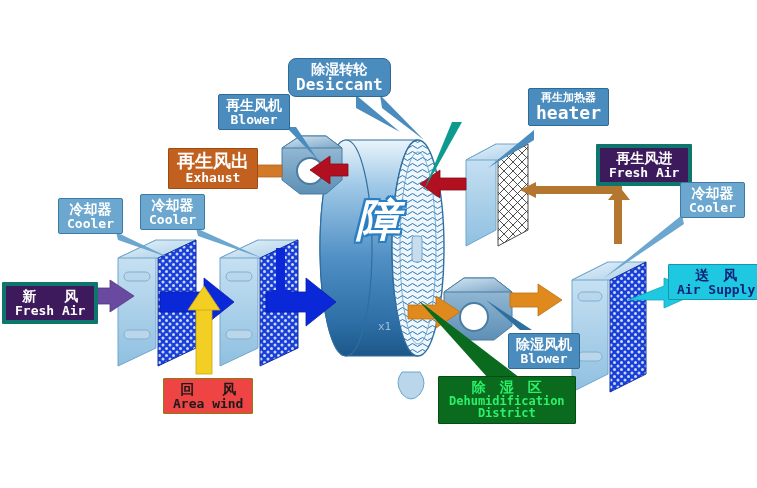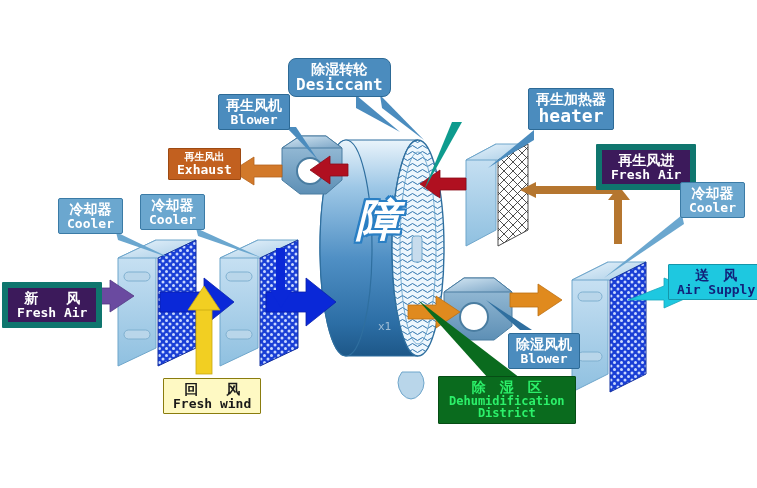--- a/index.html
+++ b/index.html
@@ -54,25 +54,25 @@
     border: 1px solid #0a776c;
     color: #ffffff;
   }
   .lab-orange {
     background: #c2601f;
     border: 1px solid #9d4a13;
     color: #ffffff;
   }
   .lab-purple {
     background: #3c1a5b;
-    border: 6px solid #0f766e;
+    border: 4px solid #0f766e;
     color: #ffffff;
   }
   .lab-yellow {
-    background: #fef9c3;
+    background: #ef4444;
     border: 1px solid #8a7c0e;
     color: #1a1a1a;
   }
   .lab-green {
     background: #0a6b1e;
     border: 1px solid #064d15;
     color: #2cf06a;
   }
   .lab-cyan {
     background: #1ec8e0;
@@ -297,27 +297,27 @@
     <span class="cn" style="font-size:14px;">除湿转轮</span>
     <span class="en" style="font-size:16px;">Desiccant</span>
   </div>
 
   <div class="label lab-blue" style="left:218px; top:88px; padding:3px 7px; border-radius:2px;margin-top:6px;">
     <span class="cn" style="font-size:14px;">再生风机</span>
     <span class="en" style="font-size:13px;">Blower</span>
   </div>
 
   <div class="label lab-orange" style="left:168px; top:148px; padding:3px 8px; border-radius:1px;">
-    <span class="cn" style="font-size:10px;">再生风出</span>
+    <span class="cn" style="font-size:18px;">再生风出</span>
     <span class="en" style="font-size:13px;">Exhaust</span>
   </div>
 
 
   <div class="label lab-blue" style="left:528px; top:88px; padding:3px 7px; border-radius:2px;">
-    <span class="cn" style="font-size:14px;">再生加热器</span>
+    <span class="cn" style="font-size:11px;">再生加热器</span>
     <span class="en" style="font-size:18px;">heater</span>
   </div>
 
   <div class="label lab-purple" style="left:596px; top:144px; padding:3px 9px; border-radius:1px;">
     <span class="cn" style="font-size:14px;">再生风进</span>
     <span class="en" style="font-size:13px;">Fresh Air</span>
   </div>
 
   <div class="label lab-blue-lite" style="left:680px; top:182px; padding:3px 8px; border-radius:2px;">
     <span class="cn" style="font-size:14px;">冷却器</span>
@@ -334,21 +334,21 @@
     <span class="en" style="font-size:13px;">Cooler</span>
   </div>
 
   <div class="label lab-purple" style="left:2px; top:282px; padding:3px 9px; border-radius:1px;">
     <span class="cn" style="font-size:14px;">新　　风</span>
     <span class="en" style="font-size:13px;">Fresh Air</span>
   </div>
 
   <div class="label lab-yellow" style="left:163px; top:378px; padding:3px 9px; border-radius:1px;">
     <span class="cn" style="font-size:14px;">回　　风</span>
-    <span class="en" style="font-size:13px;">Fresh wind</span>
+    <span class="en" style="font-size:13px;">Area wind</span>
   </div>
 
   <div class="label lab-blue" style="left:508px; top:333px; padding:3px 7px; border-radius:2px;">
     <span class="cn" style="font-size:14px;">除湿风机</span>
     <span class="en" style="font-size:13px;">Blower</span>
   </div>
 
   <div class="label lab-green" style="left:438px; top:376px; padding:3px 10px; border-radius:1px;">
     <span class="cn" style="font-size:14px;">除　湿　区</span>
     <span class="en" style="font-size:12px;">Dehumidification</span>

